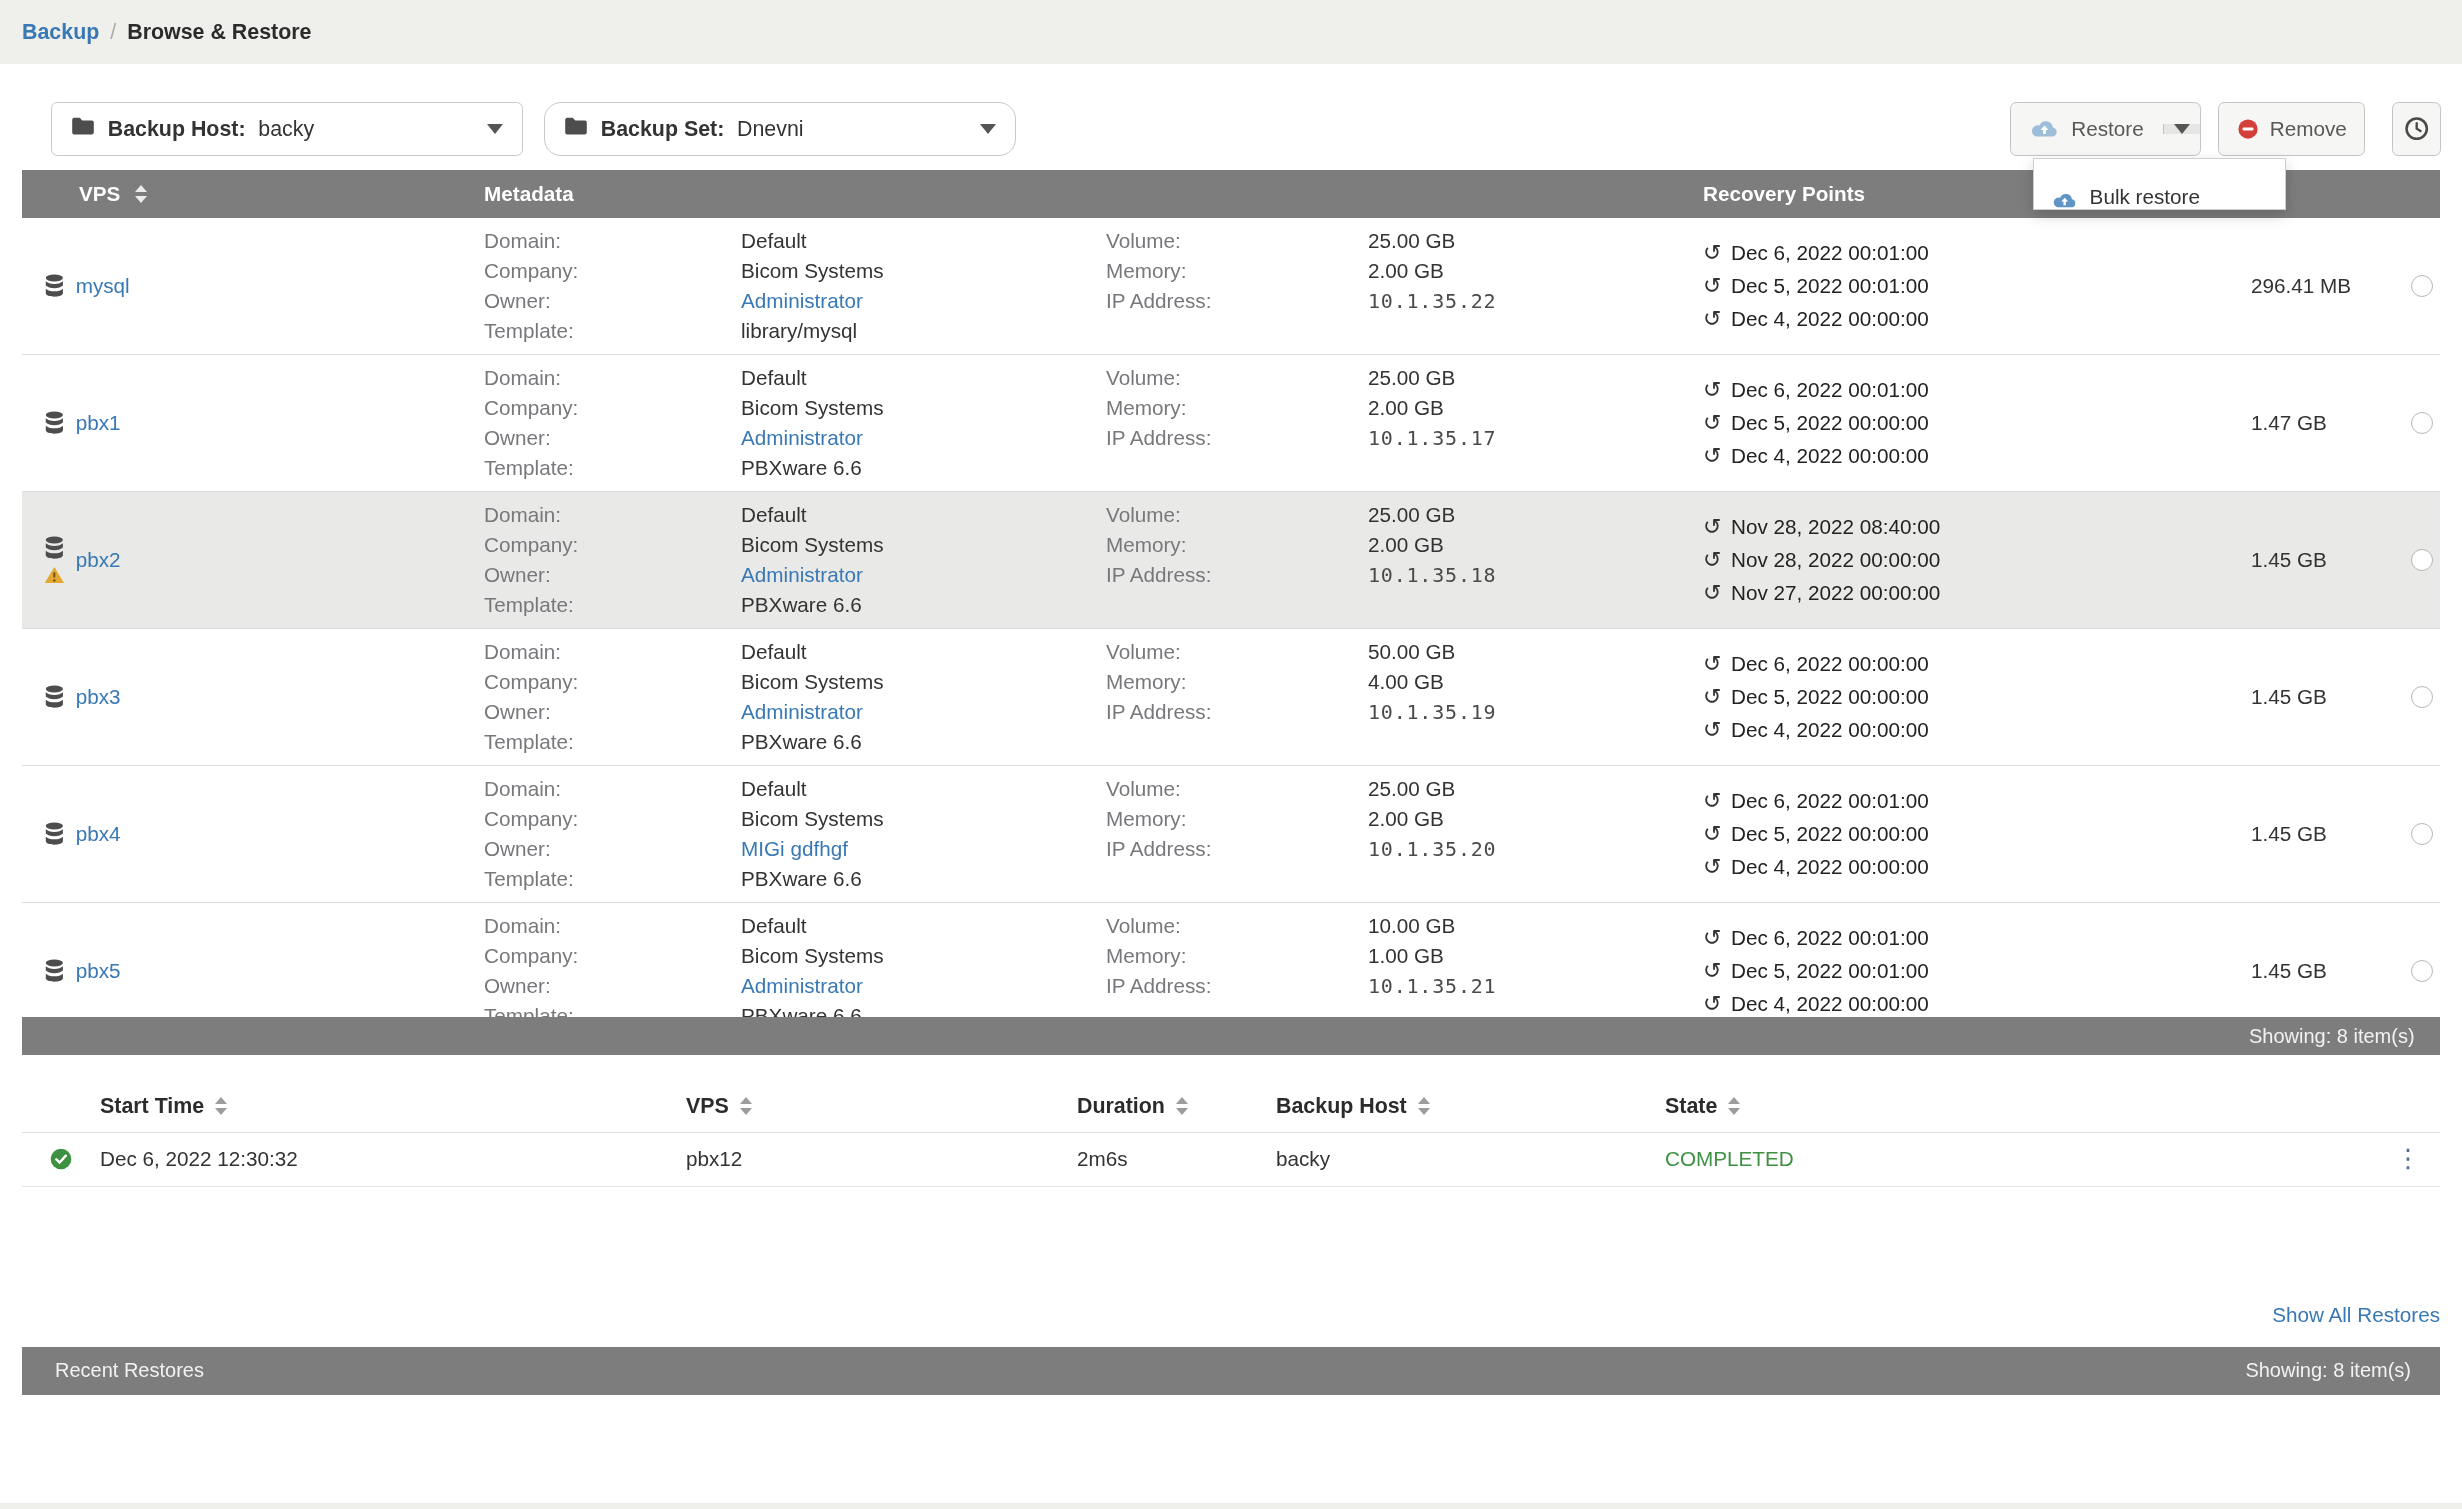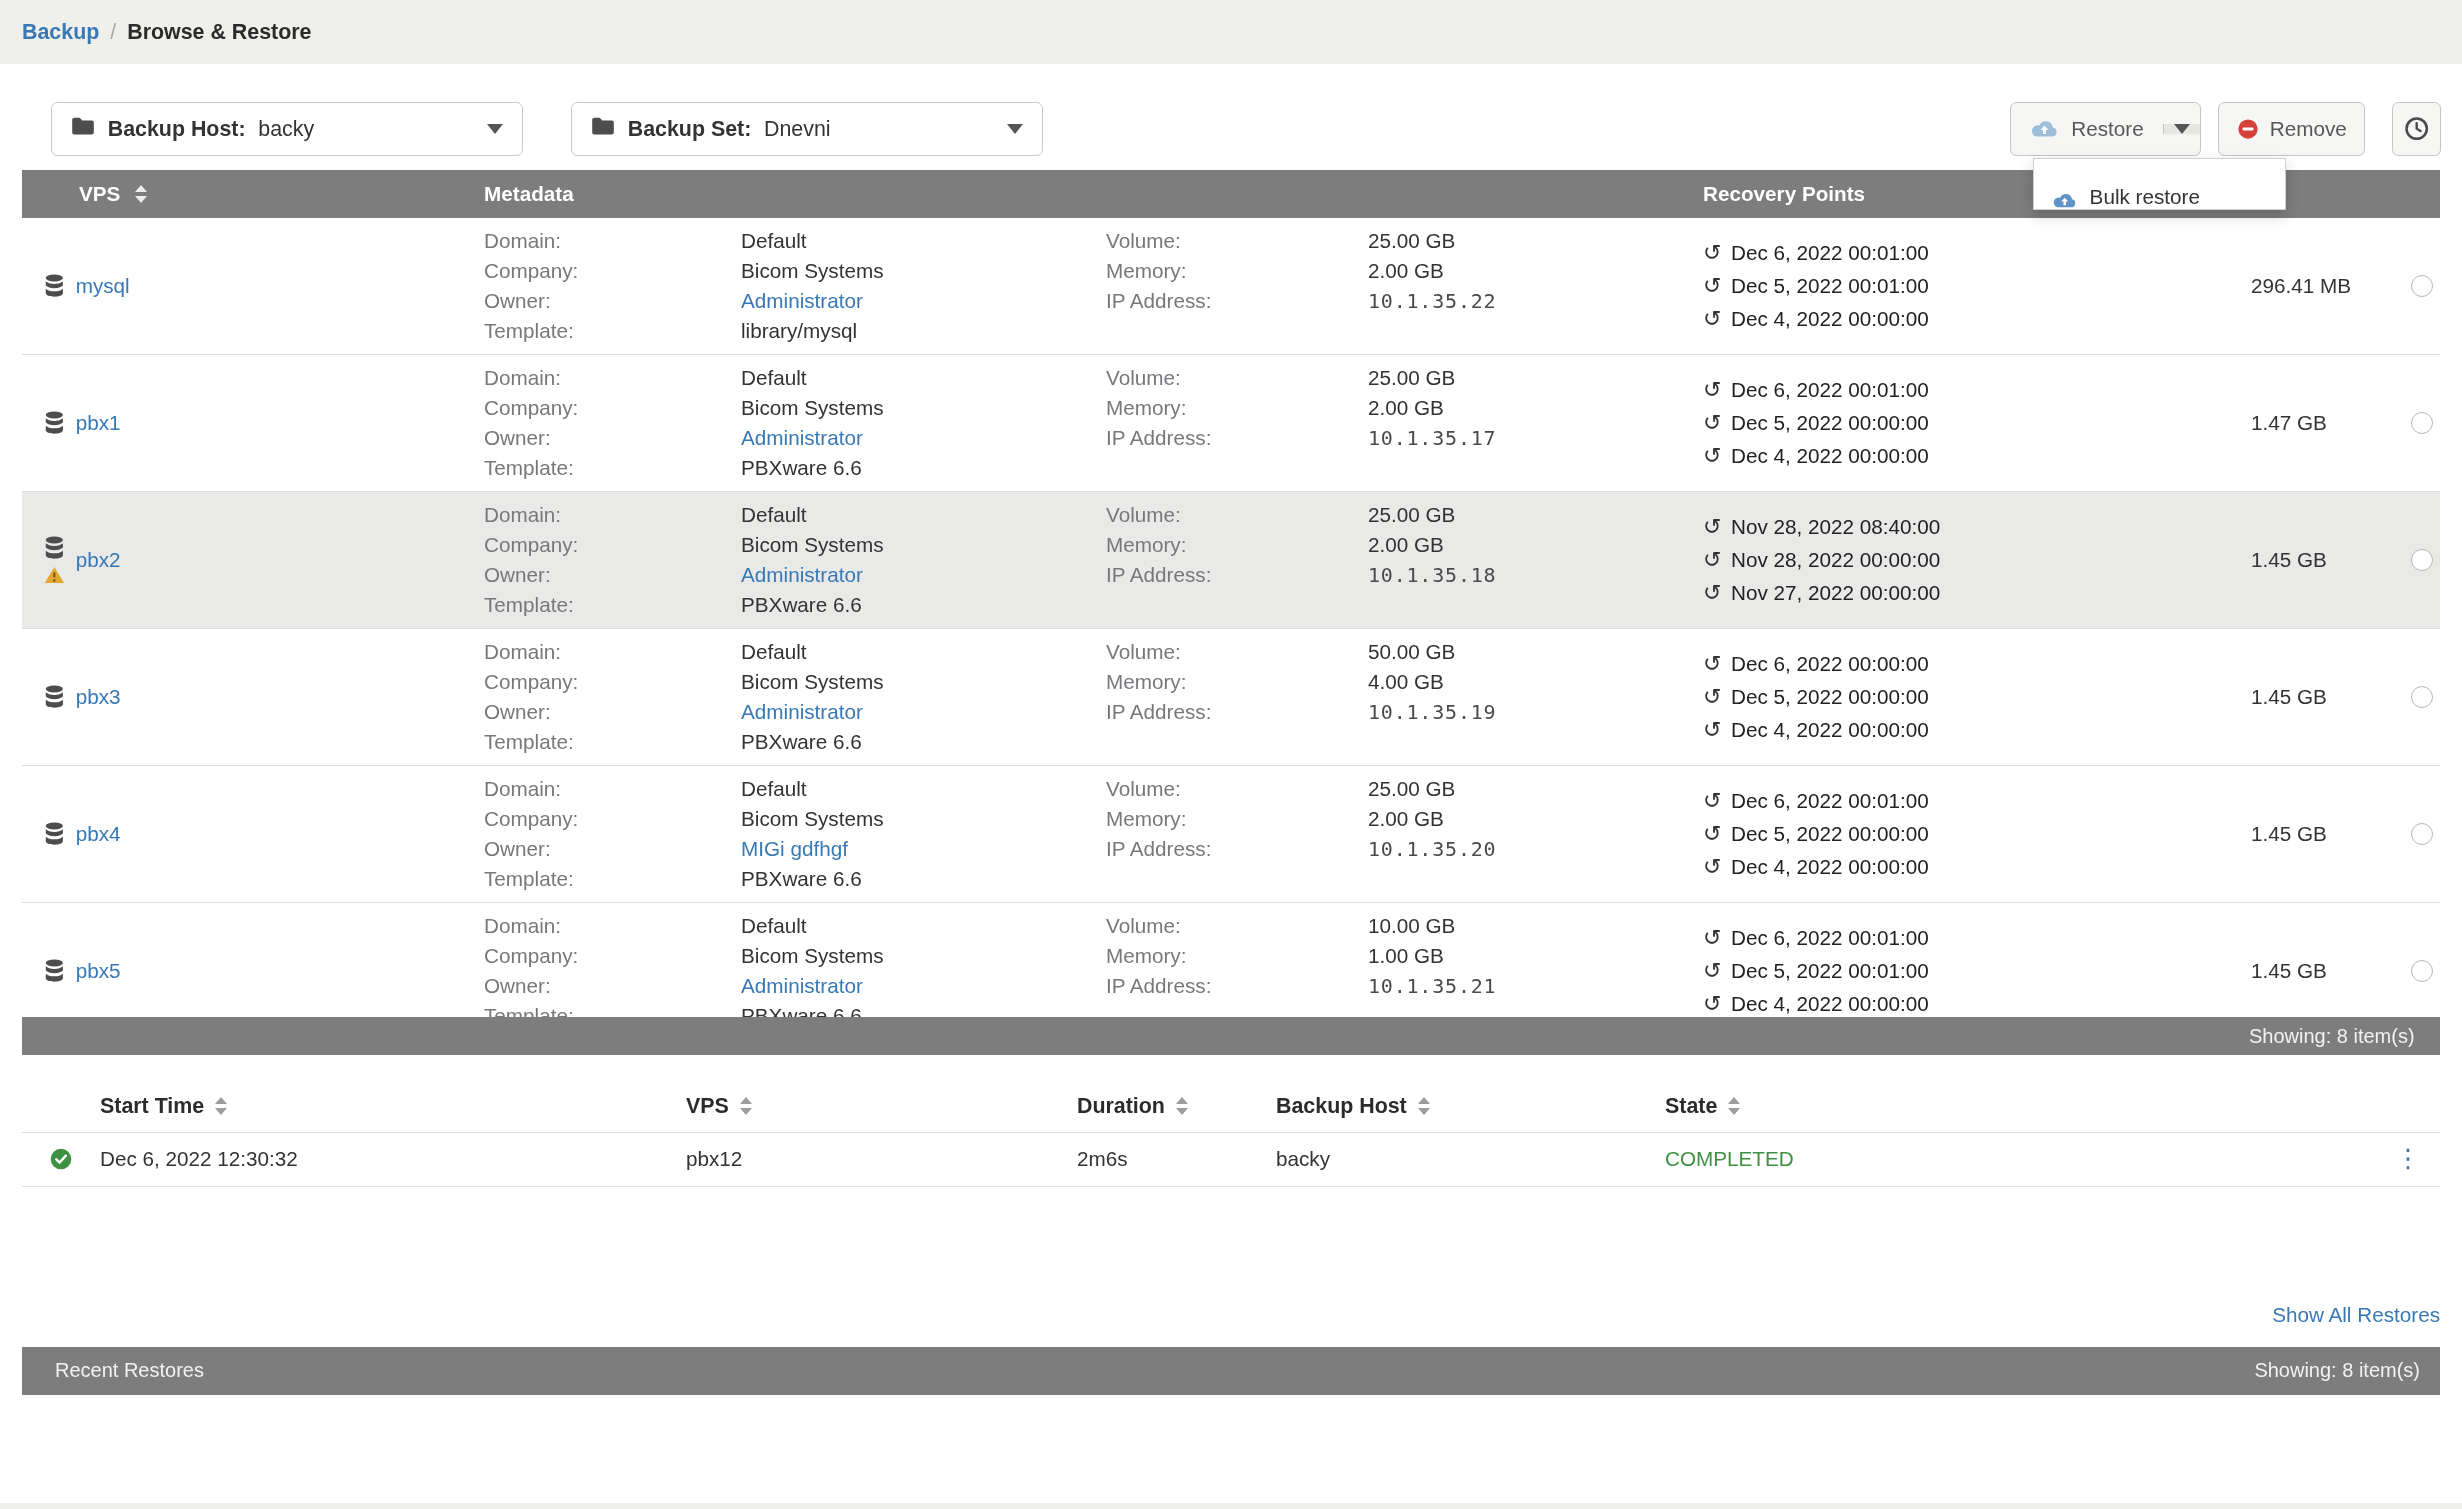--- a/index.html
+++ b/index.html
@@ -27,21 +27,21 @@
     position:absolute; top:64px; left:0; right:0; height:1439px;
     background:#ffffff;
   }
 
   
   .toolbar { margin:38px 20.7px 0 51px; height:54px; display:flex; align-items:center; }
   .dd-control {
     width:472px; height:54px; background:#fff; border:0.8px solid #c9c9c9; border-radius:6.4px;
     display:flex; align-items:center; gap:12.7px; padding:0 19px; font-size:21.4px; cursor:pointer;
   }
-  .dd-control + .dd-control { margin-left:48px; }
+  .dd-control + .dd-control { margin-left:21px;border-radius:17px; }
   .dd-label { font-weight:bold; color:#333; }
   .dd-value { color:#333; }
   .caret {
     width:0; height:0; border-left:8.7px solid transparent; border-right:8.7px solid transparent;
     border-top:10.3px solid #555;
   }
   .dd-control .caret { margin-left:auto; }
 
   .toolbar-right { margin-left:auto; display:flex; align-items:center; }
   .btn {
@@ -117,21 +117,21 @@
   .res-row { height:54px; align-items:center; border-bottom:0.8px solid #e3e3e3; font-size:20.7px; color:#333; }
   .res-row .c-check { display:flex; justify-content:center; }
   .state-completed { color:#3e9141; }
   .kebab { font-size:25.4px; color:#4a6e96; text-align:center; cursor:pointer; line-height:1; }
 
   .show-all-row { margin:112px 22px 0 22px; height:32px; display:flex; justify-content:flex-end; align-items:center; }
   .show-all { font-size:20.7px; }
 
   .recent-footer {
     margin:16px 22px 0 22px; height:48px; background:#7d7d7d; color:#f2f2f2; font-size:20px;
-    display:flex; align-items:center; justify-content:space-between; padding:0 20px 0 33px;
+    display:flex; align-items:center; justify-content:space-between; padding:0 29px 0 33px;
   }
 </style>
 </head>
 <body>
 
 <div class="breadcrumb">
   <a class="bc-parent link">Backup</a>
   <span class="bc-sep">/</span>
   <span class="bc-current">Browse &amp; Restore</span>
 </div>

